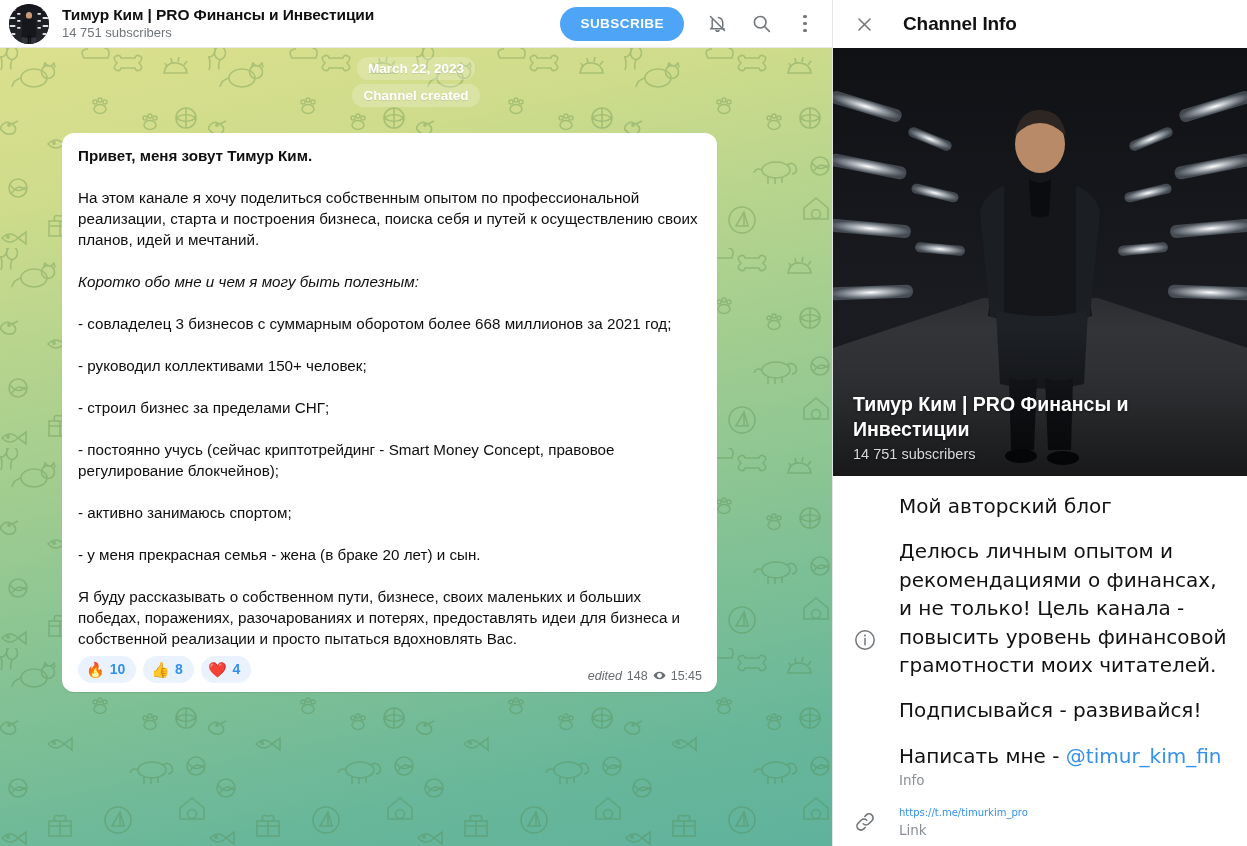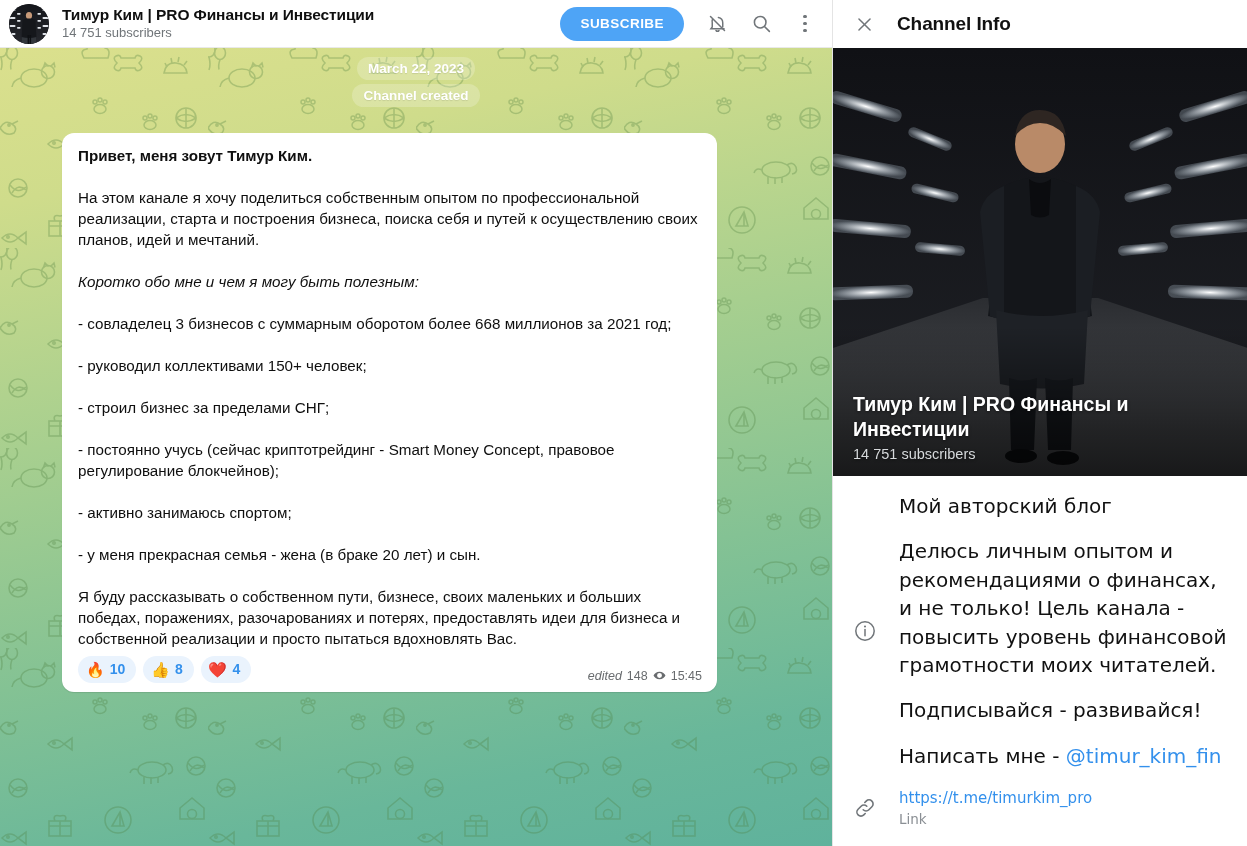--- a/index.html
+++ b/index.html
@@ -101,21 +101,21 @@
   .eye { display: inline-flex; align-items: center; }
 
   
   .info-panel {
     width: 415px; height: 846px; background: #fff;
     border-left: 1px solid #e4e4e4; display: flex; flex-direction: column;
     font-family: "DejaVu Sans", sans-serif; overflow: hidden;
   }
   .info-header {
     height: 48px; min-height: 48px; display: flex; align-items: center;
-    padding-left: 18px; gap: 20px; background: #fff;
+    padding-left: 18px; gap: 26px; background: #fff;
   }
   .close-x { width: 26px; height: 26px; cursor: pointer; color: #707579;
              display: flex; align-items: center; justify-content: center; }
   .info-title {
     font-size: 19px; font-weight: 600; color: #111; letter-spacing: -.1px;
     font-family: "Liberation Sans", sans-serif;
   }
 
   .cover {
     position: relative; width: 415px; height: 428px; min-height: 428px;
@@ -137,21 +137,21 @@
     text-shadow: 0 1px 3px rgba(0,0,0,.5);
   }
 
   .info-rows { flex: 1; overflow: hidden; padding-top: 6px; }
   .info-row { display: flex; padding: 10px 18px 8px 20px; cursor: pointer; }
   .info-row .ic { width: 46px; flex: 0 0 46px; color: #707579;
                   display: flex; align-items: center; justify-content: flex-start; }
   .info-row .rc { flex: 1; min-width: 0; }
   .bio-line { font-size: 20px; line-height: 1.42; color: #111; }
   .bio-gap { height: 17px; }
-  .row-main { font-size: 15px; color: #111; line-height: 1.4; word-break: break-word; }
+  .row-main { font-size: 10px; color: #111; line-height: 1.4; word-break: break-word; }
   .row-sub { font-size: 13.5px; color: #8a8f94; margin-top: 2px; }
   .link-a { color: #3390ec; }
 
   .notif-row { display: flex; align-items: center; padding: 8px 18px 8px 20px; cursor: pointer; }
   .notif-label { flex: 1; font-size: 15.5px; color: #111; }
   .toggle {
     width: 36px; height: 21px; border-radius: 11px; background: #3390ec;
     position: relative; flex: 0 0 36px; cursor: pointer;
   }
   .toggle .knob {
@@ -452,20 +452,21 @@
           </svg>
         </div>
         <div class="rc">
           <div class="bio-line">Мой авторский блог</div>
           <div class="bio-gap"></div>
           <div class="bio-line">Делюсь личным опытом и рекомендациями о финансах, и не только! Цель канала - повысить уровень финансовой грамотности моих читателей.</div>
           <div class="bio-gap"></div>
           <div class="bio-line">Подписывайся - развивайся!</div>
           <div class="bio-gap"></div>
           <div class="bio-line"><span>Написать мне - </span><span class="link-a">@timur_kim_fin</span></div>
+          <div class="row-sub">Info</div>
         </div>
       </div>
 
       <div class="info-row">
         <div class="ic">
           <svg width="24" height="24" viewBox="0 0 24 24" fill="none" stroke="currentColor" stroke-width="1.6" stroke-linecap="round">
             <path d="M10.2 13.8a4 4 0 0 0 5.7 0l3-3a4 4 0 0 0-5.7-5.7l-1.4 1.4"></path>
             <path d="M13.8 10.2a4 4 0 0 0-5.7 0l-3 3a4 4 0 0 0 5.7 5.7l1.4-1.4"></path>
           </svg>
         </div>

